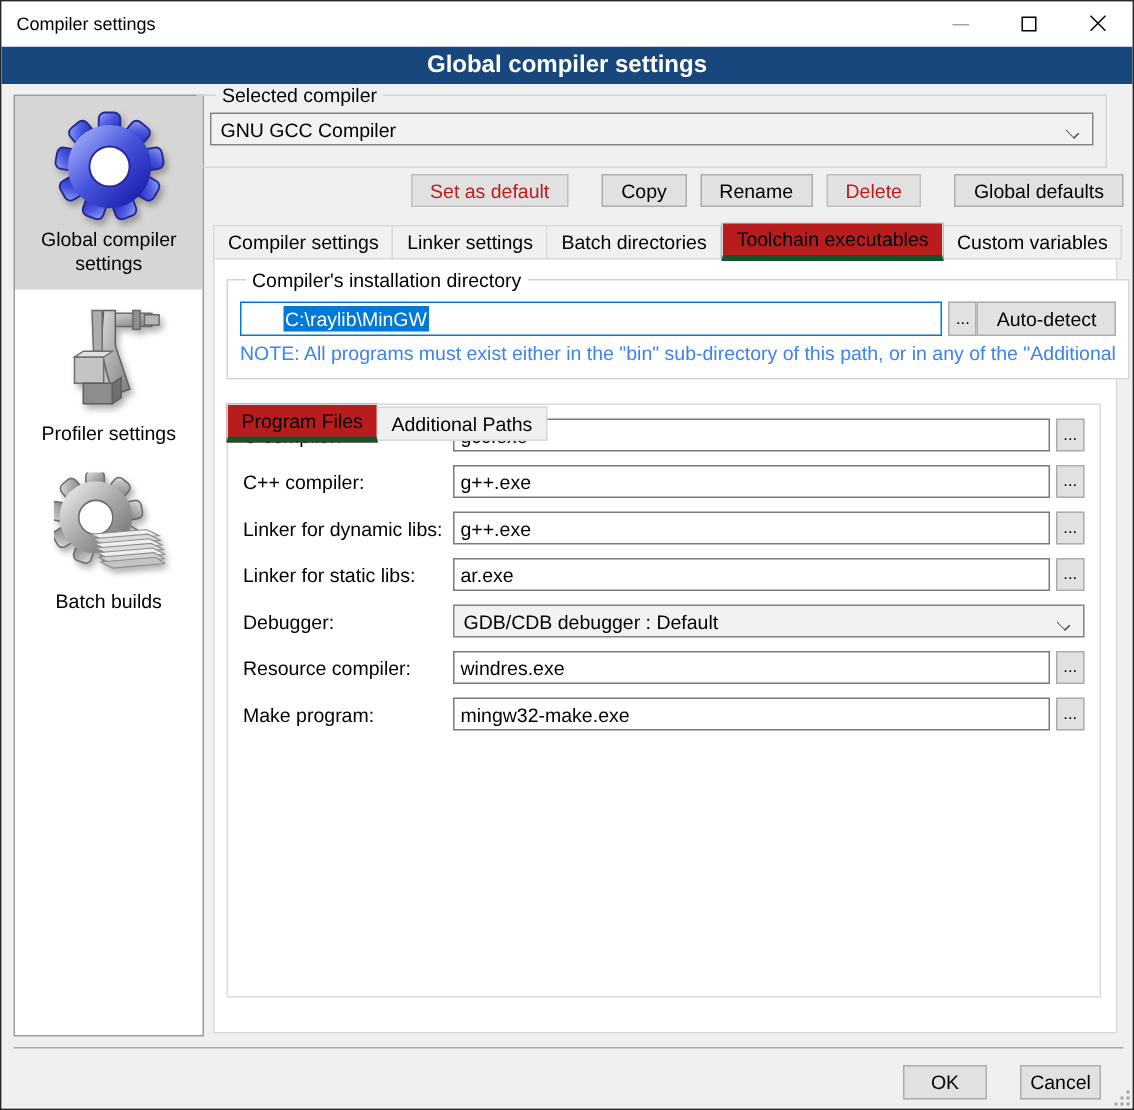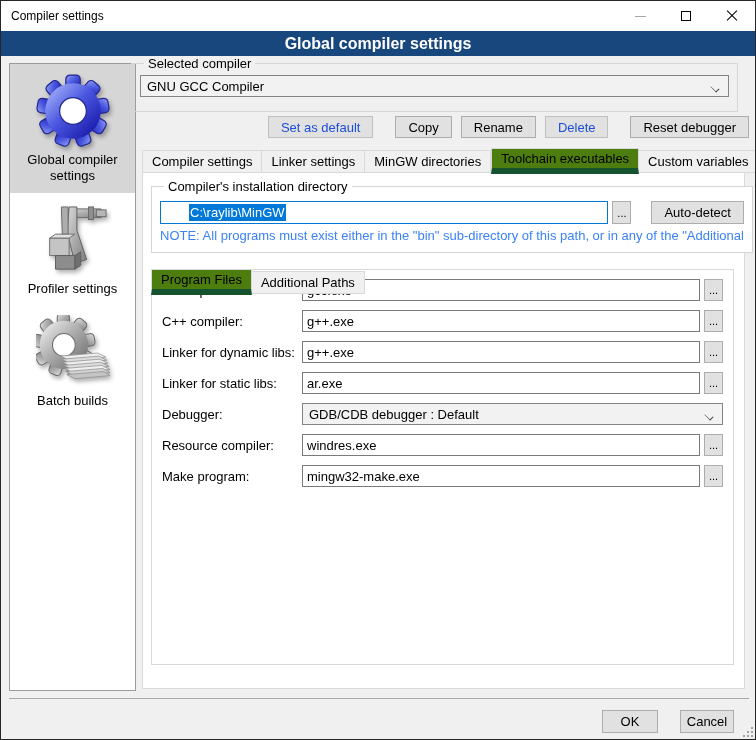--- a/index.html
+++ b/index.html
@@ -47,45 +47,45 @@
   .combo { height:22px; background:#f2f2f2; border:1px solid #848484; display:flex; align-items:center;
            padding:0 6px; position:relative; }
   .combo .combo-text { flex:1; font-size:13px; }
   .chev { width:9px; height:9px; position:relative; margin-right:2px; }
   .chev:before { content:""; position:absolute; left:0; top:2px; width:7px; height:7px;
                  border-right:1px solid #444; border-bottom:1px solid #444; transform:rotate(45deg) scale(1,.6); }
 
   .compiler-btns { position:absolute; left:141px; top:60px; width:607px; display:flex; justify-content:flex-end; }
   .btn { height:22px; background:#e1e1e1; border:1px solid #adadad; font-size:13px;
          font-family:inherit; padding:0 12px; color:#000; }
-  .btn.disabled { color:#1d4ed8; border-color:#bfbfbf; }
+  .btn.disabled { color:#b91c1c; border-color:#bfbfbf; }
   .compiler-btns .btn { margin-left:9px; }
   .btn.gap-left { margin-left:22px;text-align:right; }
 
   
   .tabbar { position:absolute; left:141px; top:91px; width:607px; height:26px; display:flex; align-items:flex-end; }
   .tab { height:23px; padding:0 9px; background:#f0f0f0; border:1px solid #d9d9d9; border-left:none;
          display:flex; align-items:center; font-size:13px; white-space:nowrap; position:relative; }
   .tab:first-child { border-left:1px solid #d9d9d9; }
-  .tab.active { background:#4d7c0f; height:26px; border-left:1px solid #d9d9d9; margin-bottom:-1px; z-index:3;
-                border-bottom:6px solid #14532d; }
+  .tab.active { background:#b91c1c; height:26px; border-left:1px solid #d9d9d9; margin-bottom:-1px; z-index:3;
+                border-bottom:4px solid #14532d; }
 
   .tabpage { position:absolute; left:141px; top:116px; width:603px; height:517px; background:#fff;
              border:1px solid #d9d9d9; z-index:2; }
 
   
   .fs-install { position:absolute; left:8px; top:6px; width:589px; height:74px; padding:2px 8px; background:#fff; }
   .install-row { display:flex; margin-top:5px; align-items:center; }
   .textbox { height:23px; background:#fff; border:1px solid #7a7a7a; display:flex; align-items:center;
              padding:0 4px; font-size:13px; flex:1; }
   .textbox.focused { border-color:#0078d7; }
   .sel-text { background:#0078d7; color:#fff; padding:1px 1px;margin-left:24px; }
   .browse-btn { width:19px; height:23px; margin-left:4px; background:#e1e1e1; border:1px solid #adadad;
                 font-size:11px; line-height:10px; padding:0; font-family:inherit; }
-  .autodetect-btn { height:23px; margin-left:20px; }
+  .autodetect-btn { height:23px; margin-left:0; }
   .note-line { color:#3b82f6; font-size:13px; margin-top:4px; white-space:nowrap; overflow:hidden; }
 
   
   .inner-tabs { position:absolute; left:8px; top:96px; display:flex; align-items:flex-end; z-index:2; }
   .inner-panel { position:absolute; left:8px; top:96px; width:583px; height:396px; background:#fff;
                  border:1px solid #d9d9d9; padding-top:9px; }
 
   .field-row { display:flex; align-items:center; padding:0 10px; margin-bottom:9px; }
   .field-label { width:140px; font-size:13px; flex:0 0 140px; }
   .field-row .textbox { height:22px; }
@@ -226,32 +226,32 @@
         <span class="combo-text">GNU GCC Compiler</span>
         <span class="chev"></span>
       </div>
     </fieldset>
 
     <div class="compiler-btns">
       <button class="btn disabled">Set as default</button>
       <button class="btn gap-left">Copy</button>
       <button class="btn">Rename</button>
       <button class="btn disabled">Delete</button>
-      <button class="btn gap-left">Reset debugger</button>
+      <button class="btn gap-left">Global defaults</button>
     </div>
 
     <div class="tabbar">
       <div class="tab">
           <span>Compiler settings</span>
         </div>
       <div class="tab">
           <span>Linker settings</span>
         </div>
       <div class="tab">
-          <span>MinGW directories</span>
+          <span>Batch directories</span>
         </div>
       <div class="tab active">
           <span>Toolchain executables</span>
         </div>
       <div class="tab">
           <span>Custom variables</span>
         </div>
 
     </div>
 

